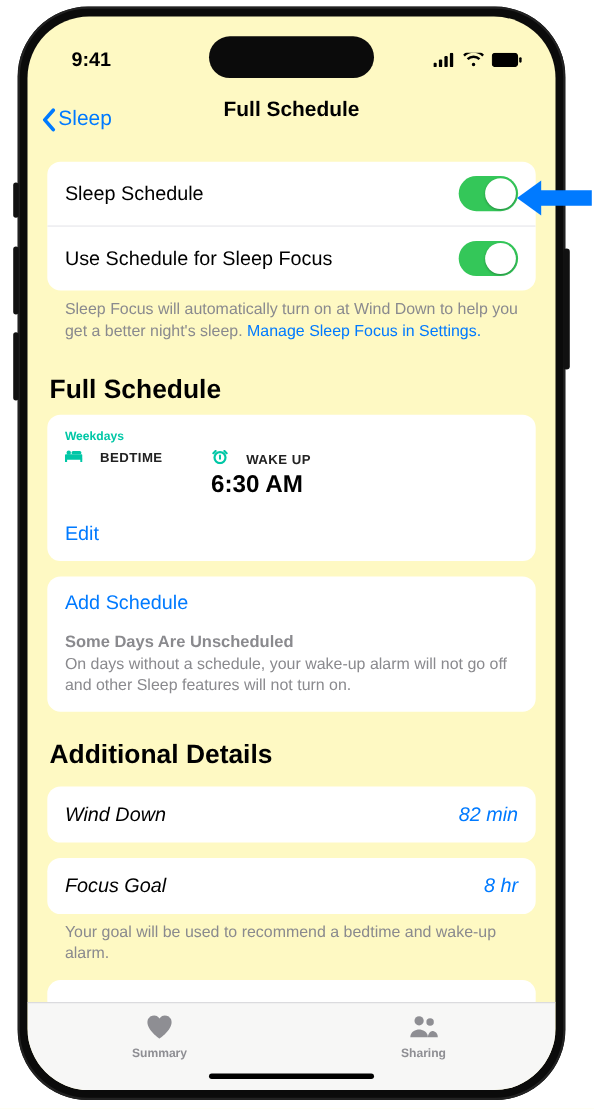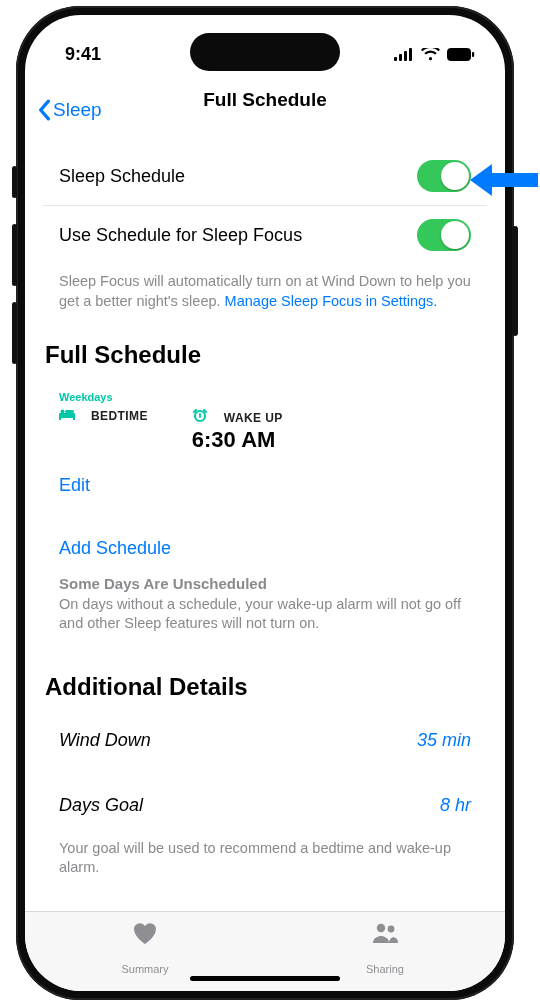--- a/index.html
+++ b/index.html
@@ -19,21 +19,21 @@
       height: 994px;
       border-radius: 64px;
       background: #0b0b0b;
       padding: 9px;
       box-shadow: 0 0 0 2px #222 inset;
     }
     .screen {
       width: 480px;
       height: 976px;
       border-radius: 56px;
-      background: #ffffff;
+      background: #fef9c3;
       overflow: hidden;
       position: relative;
     }
     .notch {
       position: absolute;
       top: 18px;
       left: 50%;
       transform: translateX(-50%);
       width: 150px;
       height: 38px;
@@ -143,21 +143,21 @@
 
     .truncated-card { background:#fff; border-radius:12px; margin-top:14px; height:30px; position:relative; overflow:hidden;}
 
     .tabbar {
       position: absolute; bottom: 0; left:0; right:0; height: 80px;
       background: rgba(247,247,248,.96);
       border-top: 1px solid #d8d8dc;
       display: flex; justify-content: space-around; align-items: flex-start;
       padding-top: 8px;
     }
-    .tab { display:flex; flex-direction:column; align-items:center; gap:15px; color:#8e8e93; font-size:11px; width:120px;}
+    .tab { display:flex; flex-direction:column; align-items:center; gap:3px; color:#8e8e93; font-size:11px; width:120px;font-weight:bold;}
     .tab.active { color:#007aff; }
     .tab svg { width: 28px; height: 26px; }
     .home-indicator { position:absolute; bottom:10px; left:50%; transform:translateX(-50%); width:150px; height:5px; background:#000; border-radius:3px;}
 
     .arrow {
       position: absolute;
       top: 158px;
       left: 468px;
       z-index: 50;
     }
@@ -266,25 +266,25 @@
       <div class="add-group">
         <div class="add-link">Add Schedule</div>
         <div class="unscheduled-title">Some Days Are Unscheduled</div>
         <div class="unscheduled-text">On days without a schedule, your wake-up alarm will not go off and other Sleep features will not turn on.</div>
       </div>
 
       <div class="section-title">Additional Details</div>
 
       <div class="detail-row">
         <span>Wind Down</span>
-        <span class="val">35 min</span>
+        <span class="val">82 min</span>
       </div>
 
       <div class="detail-row">
-        <span>Days Goal</span>
+        <span>Focus Goal</span>
         <span class="val">8 hr</span>
       </div>
       <div class="goal-footer">Your goal will be used to recommend a bedtime and wake-up alarm.</div>
 
       <div class="truncated-card">
         
       </div>
 
     </div>
 

